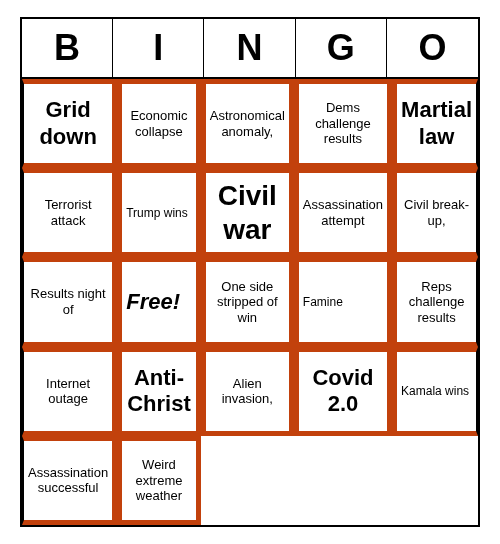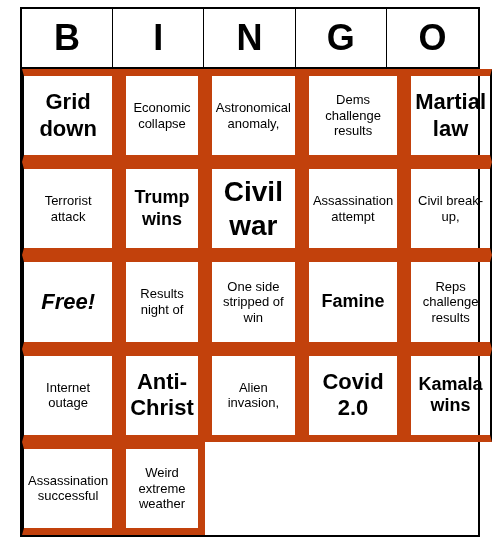--- a/index.html
+++ b/index.html
@@ -41,25 +41,25 @@
       border-right: none;
     }
 
     .bingo-grid {
       display: grid;
       grid-template-columns: repeat(5, 1fr);
       grid-template-rows: repeat(5, 1fr);
     }
 
     .bingo-cell {
-      border: 7px solid #c2410c;
+      border: 5px solid #c2410c;
       min-height: 88px;
       display: flex;
       align-items: center;
-      justify-content: center;
+      justify-content: flex-start;
       text-align: center;
       padding: 6px 4px;
       line-height: 1.2;
     }
 
     .bingo-cell:nth-child(5n+1) {
       border-left: 2px solid #000;
     }
 
     .bingo-cell:nth-child(5n) {
@@ -74,22 +74,22 @@
       font-size: 22px;
       font-weight: bold;
     }
 
     .cell-text.xlarge {
       font-size: 28px;
       font-weight: bold;
     }
 
     .cell-text.medium {
-      font-size: 18px;
-      font-weight: bold;
+      font-size: 12px;
+      font-weight: normal;
     }
 
     .free-cell {
       font-size: 22px;
       font-weight: bold;
       font-style: italic;
     }
   </style>
 </head>
 <body>
@@ -127,24 +127,24 @@
       <div class="bingo-cell">
         <span class="cell-text xlarge">Civil war</span>
       </div>
       <div class="bingo-cell">
         <span class="cell-text">Assassination attempt</span>
       </div>
       <div class="bingo-cell">
         <span class="cell-text">Civil break-up,</span>
       </div>
       <div class="bingo-cell">
-        <span class="free-cell">Free!</span>
+        <span class="cell-text">Results night of</span>
       </div>
       <div class="bingo-cell">
-        <span class="cell-text">Results night of</span>
+        <span class="free-cell">Free!</span>
       </div>
       <div class="bingo-cell">
         <span class="cell-text">One side stripped of win</span>
       </div>
       <div class="bingo-cell">
         <span class="cell-text medium">Famine</span>
       </div>
       <div class="bingo-cell">
         <span class="cell-text">Reps challenge results</span>
       </div>

